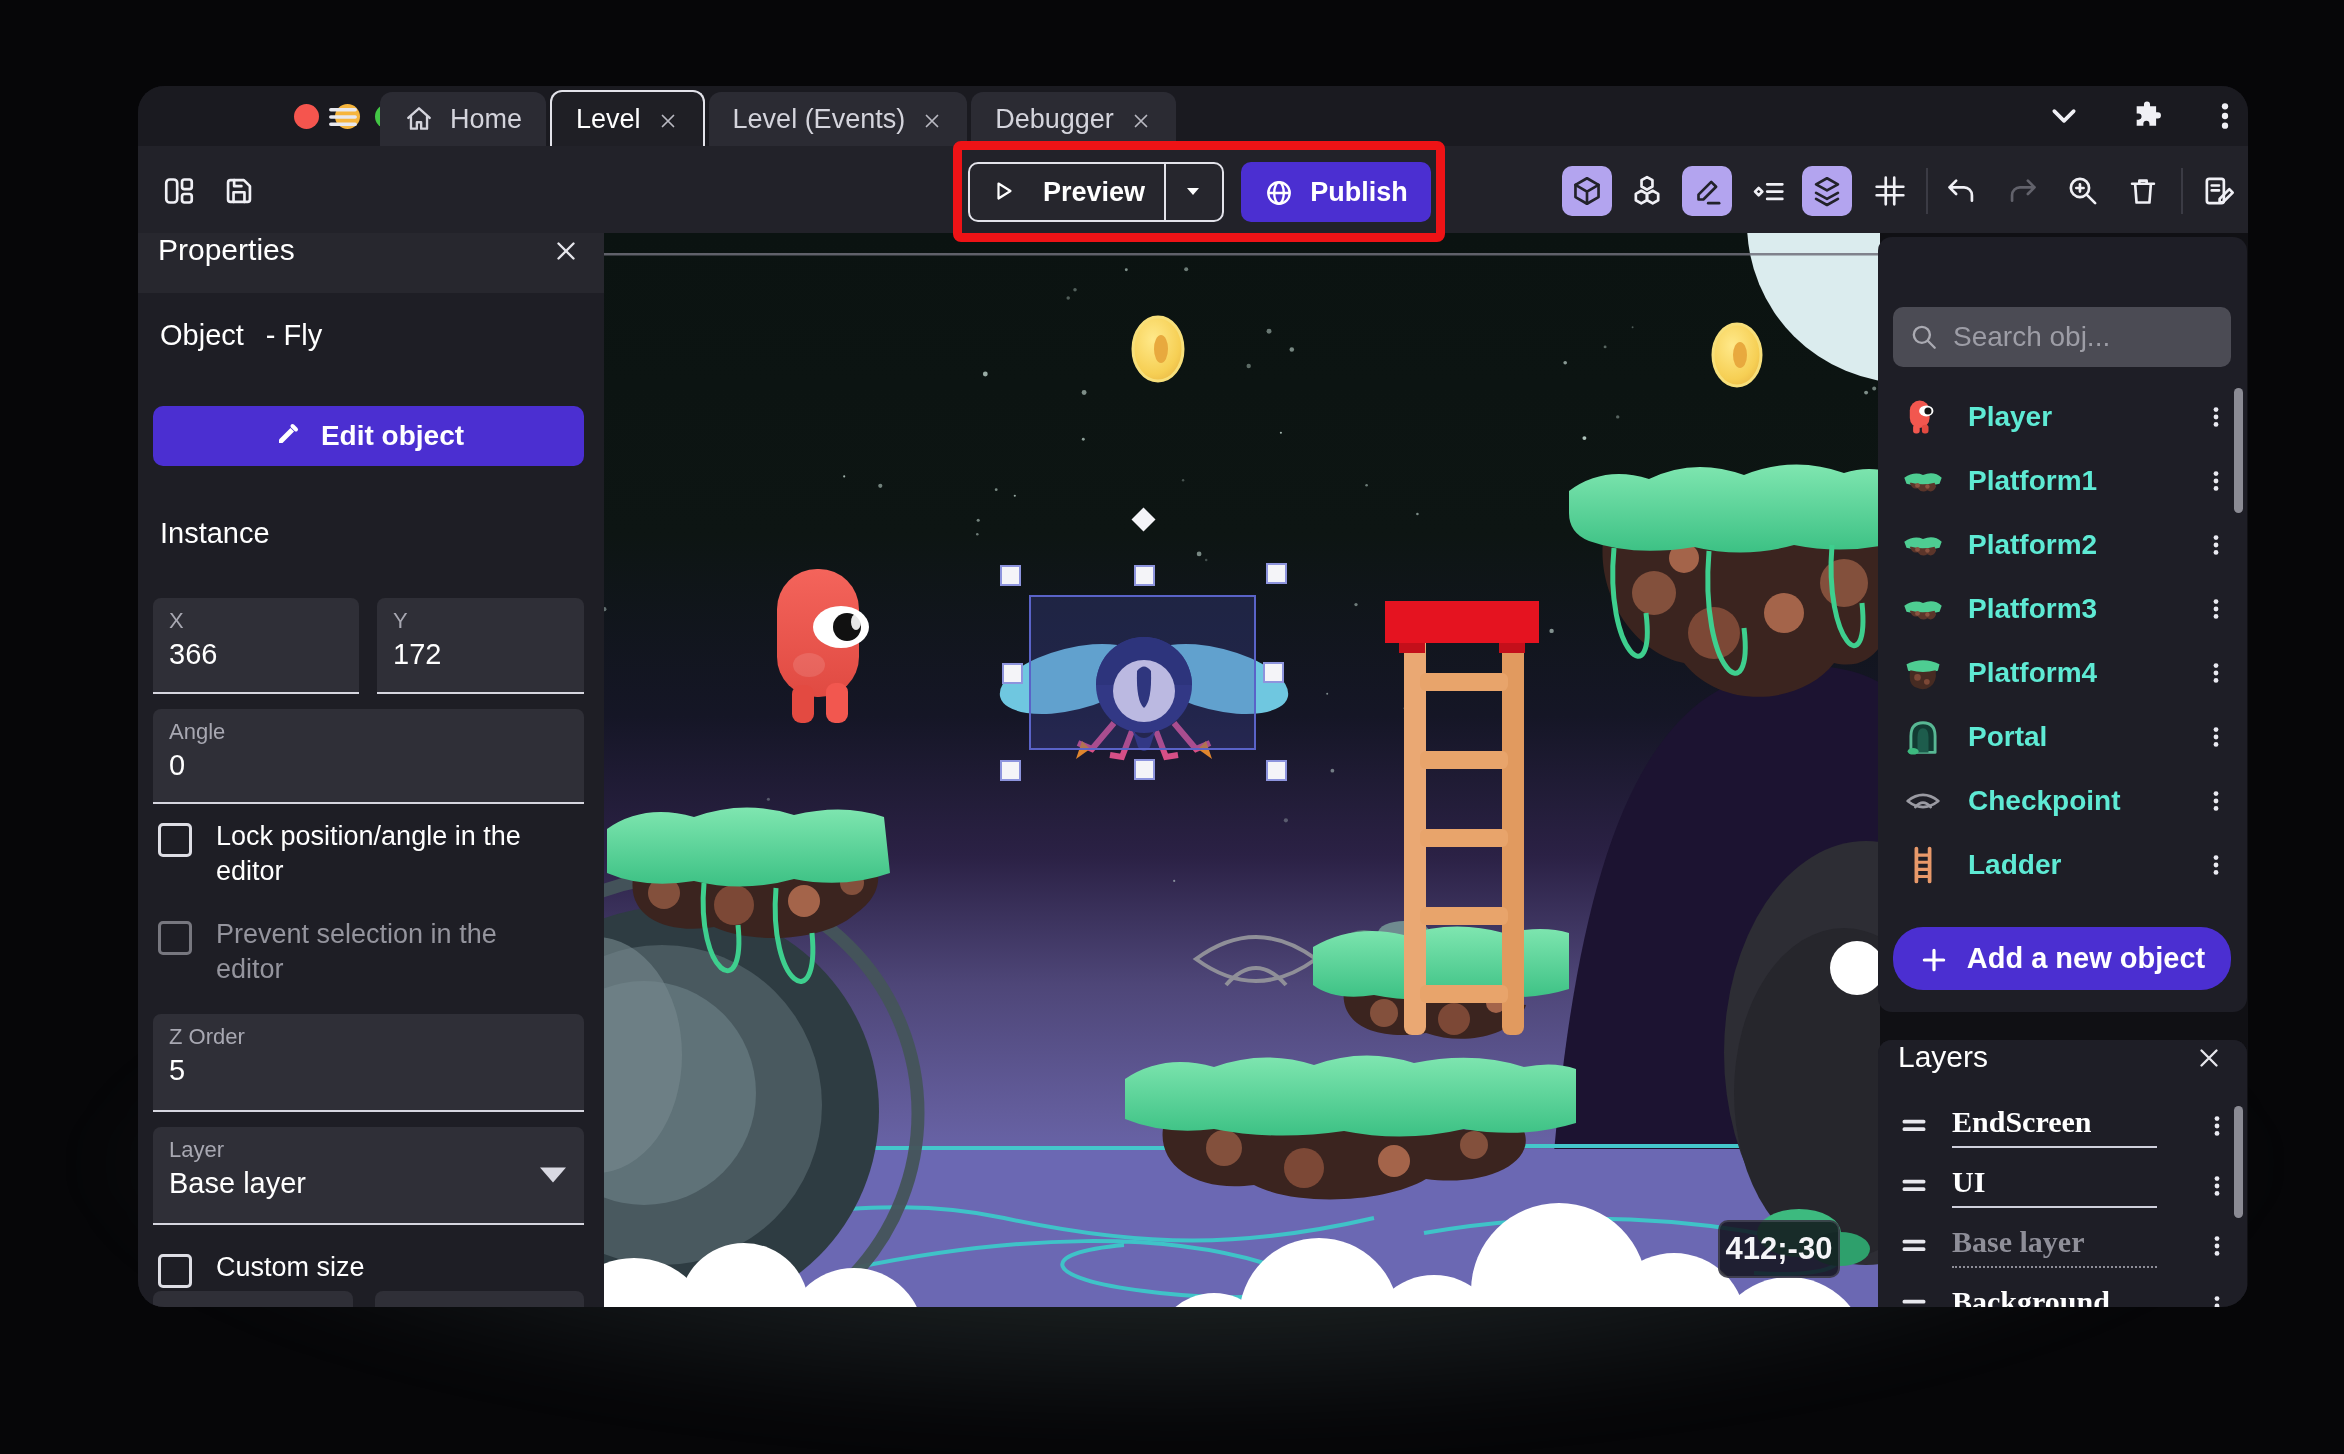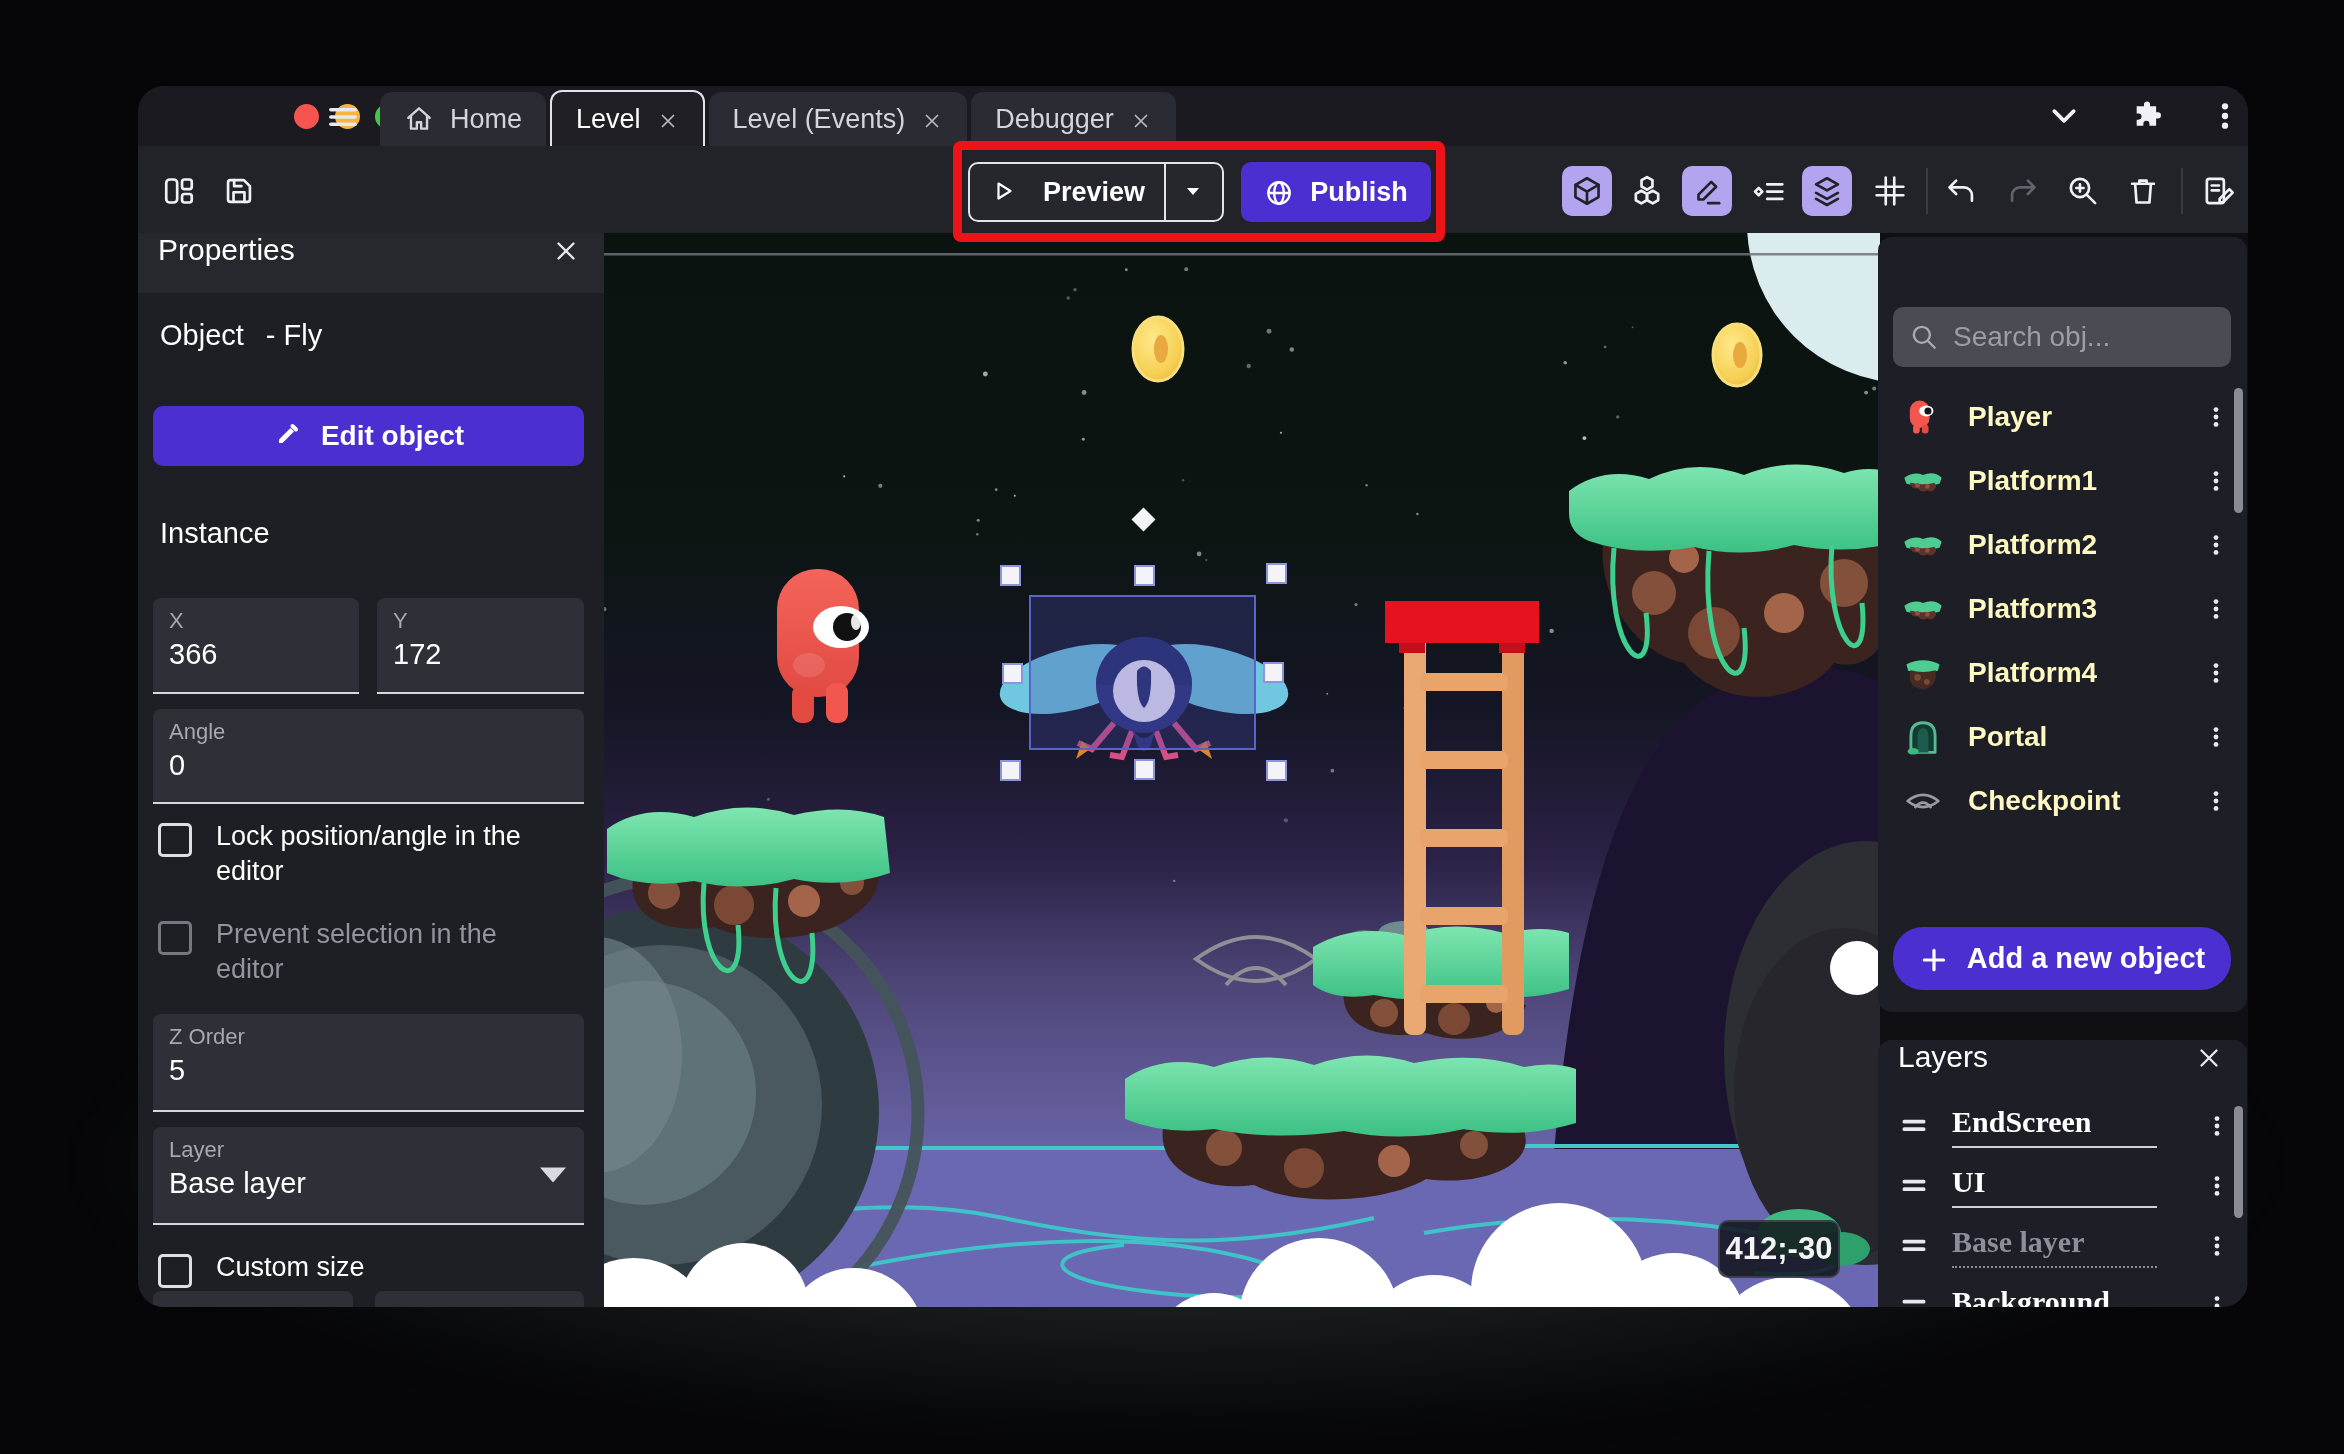--- a/index.html
+++ b/index.html
@@ -92,21 +92,21 @@
   .search-wrap { position:absolute; left:15px; top:70px; width:338px; height:60px; background:#4b4b54;
     border-radius:10px; display:flex; align-items:center; padding:4px 16px; gap:14px; }
   .search-wrap svg { width:30px; height:30px; color:#aaaab2; flex:0 0 auto; }
   .search-wrap input { background:transparent; border:none; outline:none; color:#e8e8ee; font-size:28px;
     font-family:"Liberation Sans",sans-serif; width:100%; }
   .search-wrap input::placeholder { color:#9d9da6; }
   .obj-list { position:absolute; left:0; top:148px; width:100%; }
   .obj-row { height:64px; display:flex; align-items:center; padding:0 14px 0 22px; gap:22px; }
   .obj-ic { width:46px; height:46px; display:flex; align-items:center; justify-content:center; flex:0 0 auto; }
   .obj-ic svg { width:44px; height:44px; }
-  .obj-label { flex:1; color:#fef9c3; font-size:28px; font-weight:600; }
+  .obj-label { flex:1; color:#5eead4; font-size:28px; font-weight:600; }
   .kebab { width:34px; height:40px; color:#e9e9f0; display:flex; align-items:center; justify-content:center; }
   .kebab svg { width:26px; height:30px; }
   .btn-add { position:absolute; left:15px; top:690px; width:338px; height:63px; border-radius:30px;
     display:flex; align-items:center; justify-content:center; gap:18px; font-size:29px; }
   .btn-add svg { width:32px; height:32px; }
   .scrollbar { position:absolute; width:9px; border-radius:5px; background:#8b8b94; right:4px; }
   .layer-list { position:absolute; left:0; top:56px; width:100%;font-family:Liberation Serif, serif; }
   .layer-row { height:60px; display:flex; align-items:center; padding:0 14px 0 18px; gap:20px; }
   .drag-ic { width:36px; height:30px; color:#e8e8ee; flex:0 0 auto; }
   .drag-ic svg { width:36px; height:30px; }
@@ -708,20 +708,36 @@
               </span>
               <span class="obj-label">Checkpoint</span>
               <span class="kebab">
                 <svg viewBox="0 0 28 28" fill="none" stroke="currentColor" stroke-width="2.2" stroke-linecap="round" stroke-linejoin="round" width="100%" height="100%">
                   <circle cx="14" cy="6" r="2.6" fill="currentColor" stroke="none"></circle>
                   <circle cx="14" cy="14" r="2.6" fill="currentColor" stroke="none"></circle>
                   <circle cx="14" cy="22" r="2.6" fill="currentColor" stroke="none"></circle>
                 </svg>
               </span>
             </div>
+            <div class="obj-row">
+              <span class="obj-ic">
+                <svg viewBox="0 0 40 40" fill="none" stroke="currentColor" stroke-width="2.2" stroke-linecap="round" stroke-linejoin="round" width="100%" height="100%">
+                  <path d="M14 5 V35 M26 5 V35" stroke="#e8996a" stroke-width="3.4"></path>
+                  <path d="M14 11 H26 M14 17.5 H26 M14 24 H26 M14 30.5 H26" stroke="#e8996a" stroke-width="2.8"></path>
+                </svg>
+              </span>
+              <span class="obj-label">Ladder</span>
+              <span class="kebab">
+                <svg viewBox="0 0 28 28" fill="none" stroke="currentColor" stroke-width="2.2" stroke-linecap="round" stroke-linejoin="round" width="100%" height="100%">
+                  <circle cx="14" cy="6" r="2.6" fill="currentColor" stroke="none"></circle>
+                  <circle cx="14" cy="14" r="2.6" fill="currentColor" stroke="none"></circle>
+                  <circle cx="14" cy="22" r="2.6" fill="currentColor" stroke="none"></circle>
+                </svg>
+              </span>
+            </div>
           </div>
         <div class="scrollbar" style="top:151px;height:125px"></div>
         <button class="btn-purple btn-add">
           <span id="ic-plus" style="display: flex; width: 30px; height: 30px;">
               <svg viewBox="0 0 28 28" fill="none" stroke="currentColor" stroke-width="2.2" stroke-linecap="round" stroke-linejoin="round" width="100%" height="100%">
                 <path d="M14 5 V23 M5 14 H23" stroke-width="3"></path>
               </svg>
             </span>
           <span>Add a new object</span>
         </button>

